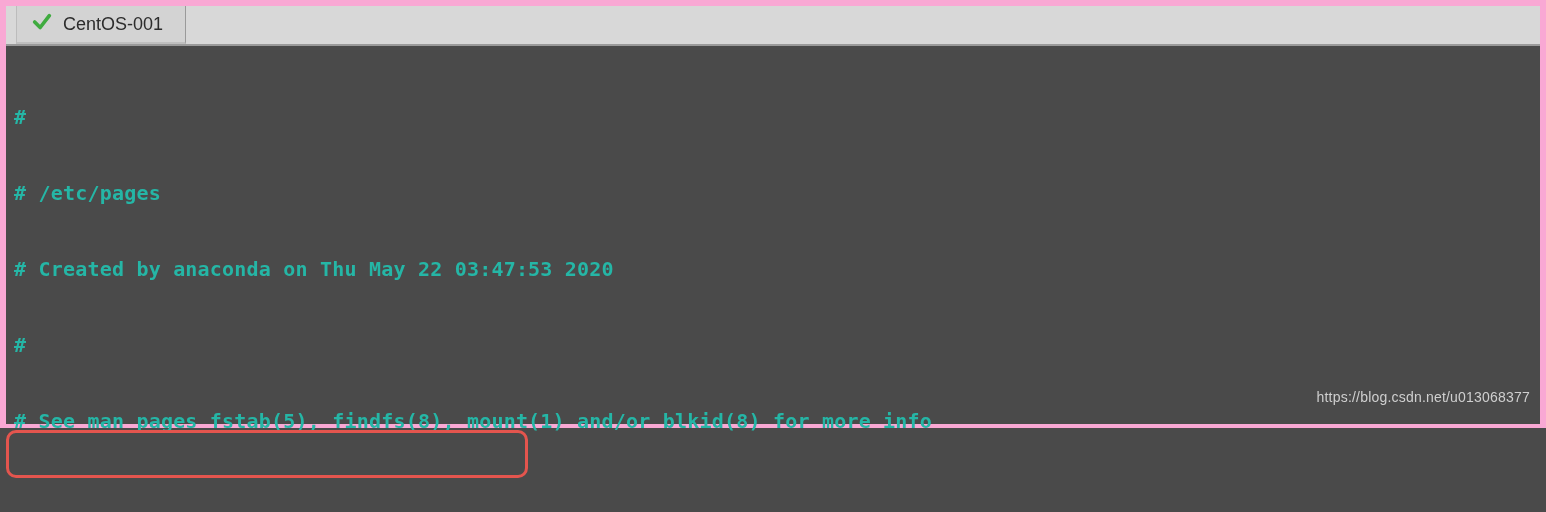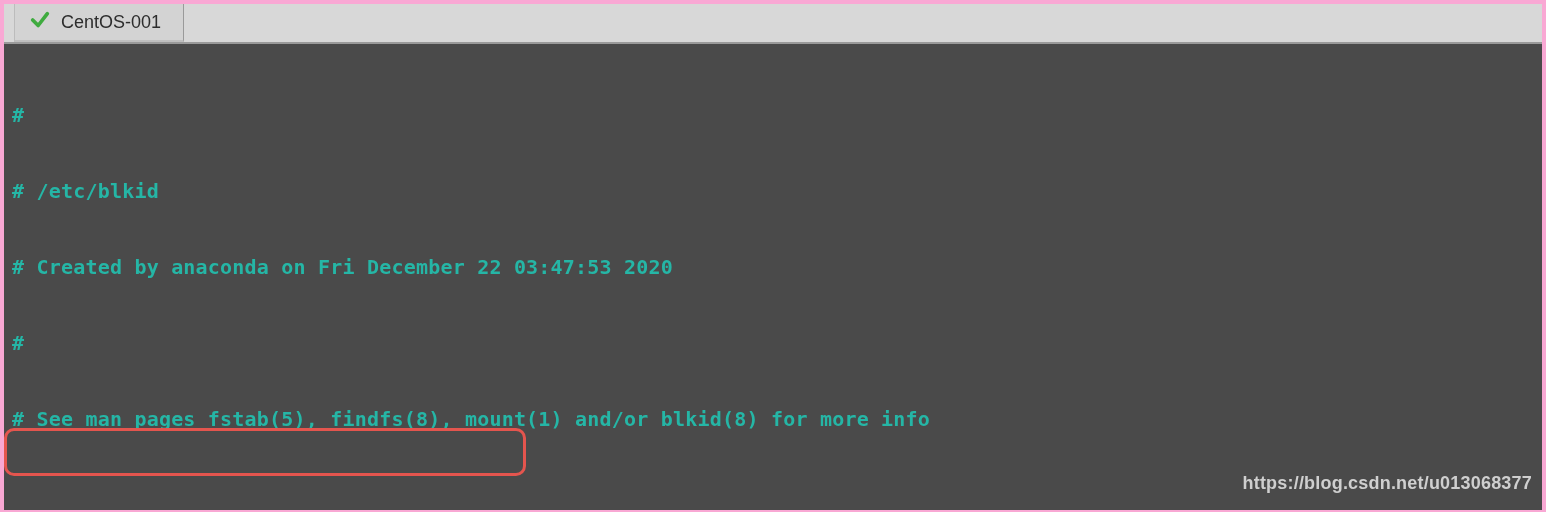--- a/index.html
+++ b/index.html
@@ -1,46 +1,46 @@
 <!DOCTYPE html>
 <html><head>
 <meta charset="utf-8">
 <style>
   html,body{margin:0;padding:0;width:1546px;height:512px;background:#4a4a4a;font-family:"Menlo","Consolas","DejaVu Sans Mono",monospace;overflow:hidden;}
-  .frame{box-sizing:border-box;width:1546px;height:512px;border:4px solid #f9a8d4;position:relative;}
+  .frame{box-sizing:border-box;width:1546px;height:428px;border:6px solid #f9a8d4;position:relative;}
   .tabbar{height:38px;background:#d8d8d8;border-bottom:2px solid #9a9a9a;display:flex;align-items:stretch;}
   .tabspace{width:10px;border-right:1px solid #bcbcbc;}
   .tab{display:flex;align-items:center;gap:10px;padding:0 22px 0 14px;background:#d3d3d3;border-right:1px solid #9a9a9a;border-bottom:2px solid #bfbfbf;cursor:pointer;}
   .tab span.lbl{color:#2d2d2d;font-family:Arial,Helvetica,sans-serif;font-size:18px;}
   .check-icon{display:inline-block;}
   .term{background:#4a4a4a;color:#e6e6e6;font-size:20px;line-height:38px;padding:14px 8px 0 8px;white-space:pre;font-weight:700;letter-spacing:0.2px;height:calc(100% - 38px);box-sizing:border-box;position:relative;}
   .c-teal{color:#25b6a6;}
   .hlbox{position:absolute;border:3px solid #e4554e;border-radius:10px;pointer-events:none;}
-  .watermark{position:absolute;right:10px;bottom:8px;color:#cfcfcf;font-family:Arial,Helvetica,sans-serif;font-size:18px;font-weight:700;}
+  .watermark{position:absolute;right:10px;bottom:8px;color:#cfcfcf;font-family:Arial,Helvetica,sans-serif;font-size:14px;font-weight:400;}
 </style>
 </head>
 <body>
 
 <div class="frame">
   <div class="tabbar">
     <div class="tabspace"></div>
     <div class="tab">
       <span class="check-icon">
         <svg width="22" height="22" viewBox="0 0 24 24">
             <path d="M4 12 L10 18 L20 5" stroke="#3fab3f" stroke-width="4" fill="none" stroke-linecap="round" stroke-linejoin="round"></path>
           </svg>
       </span>
       <span class="lbl">CentOS-001</span>
     </div>
   </div>
 
   <div class="term">
 <div><span class="c-teal">#</span></div>
-<div><span class="c-teal"># /etc/blkid</span></div>
-<div><span class="c-teal"># Created by anaconda on Fri December 22 03:47:53 2020</span></div>
+<div><span class="c-teal"># /etc/pages</span></div>
+<div><span class="c-teal"># Created by anaconda on Thu May 22 03:47:53 2020</span></div>
 <div><span class="c-teal">#</span></div>
 <div><span class="c-teal"># See man pages fstab(5), findfs(8), mount(1) and/or blkid(8) for more info</span></div>
 
 
 
 
 
 
     <div class="hlbox" style="left:0px;top:384px;width:516px;height:42px;"></div>
     <div class="watermark">https://blog.csdn.net/u013068377</div>

